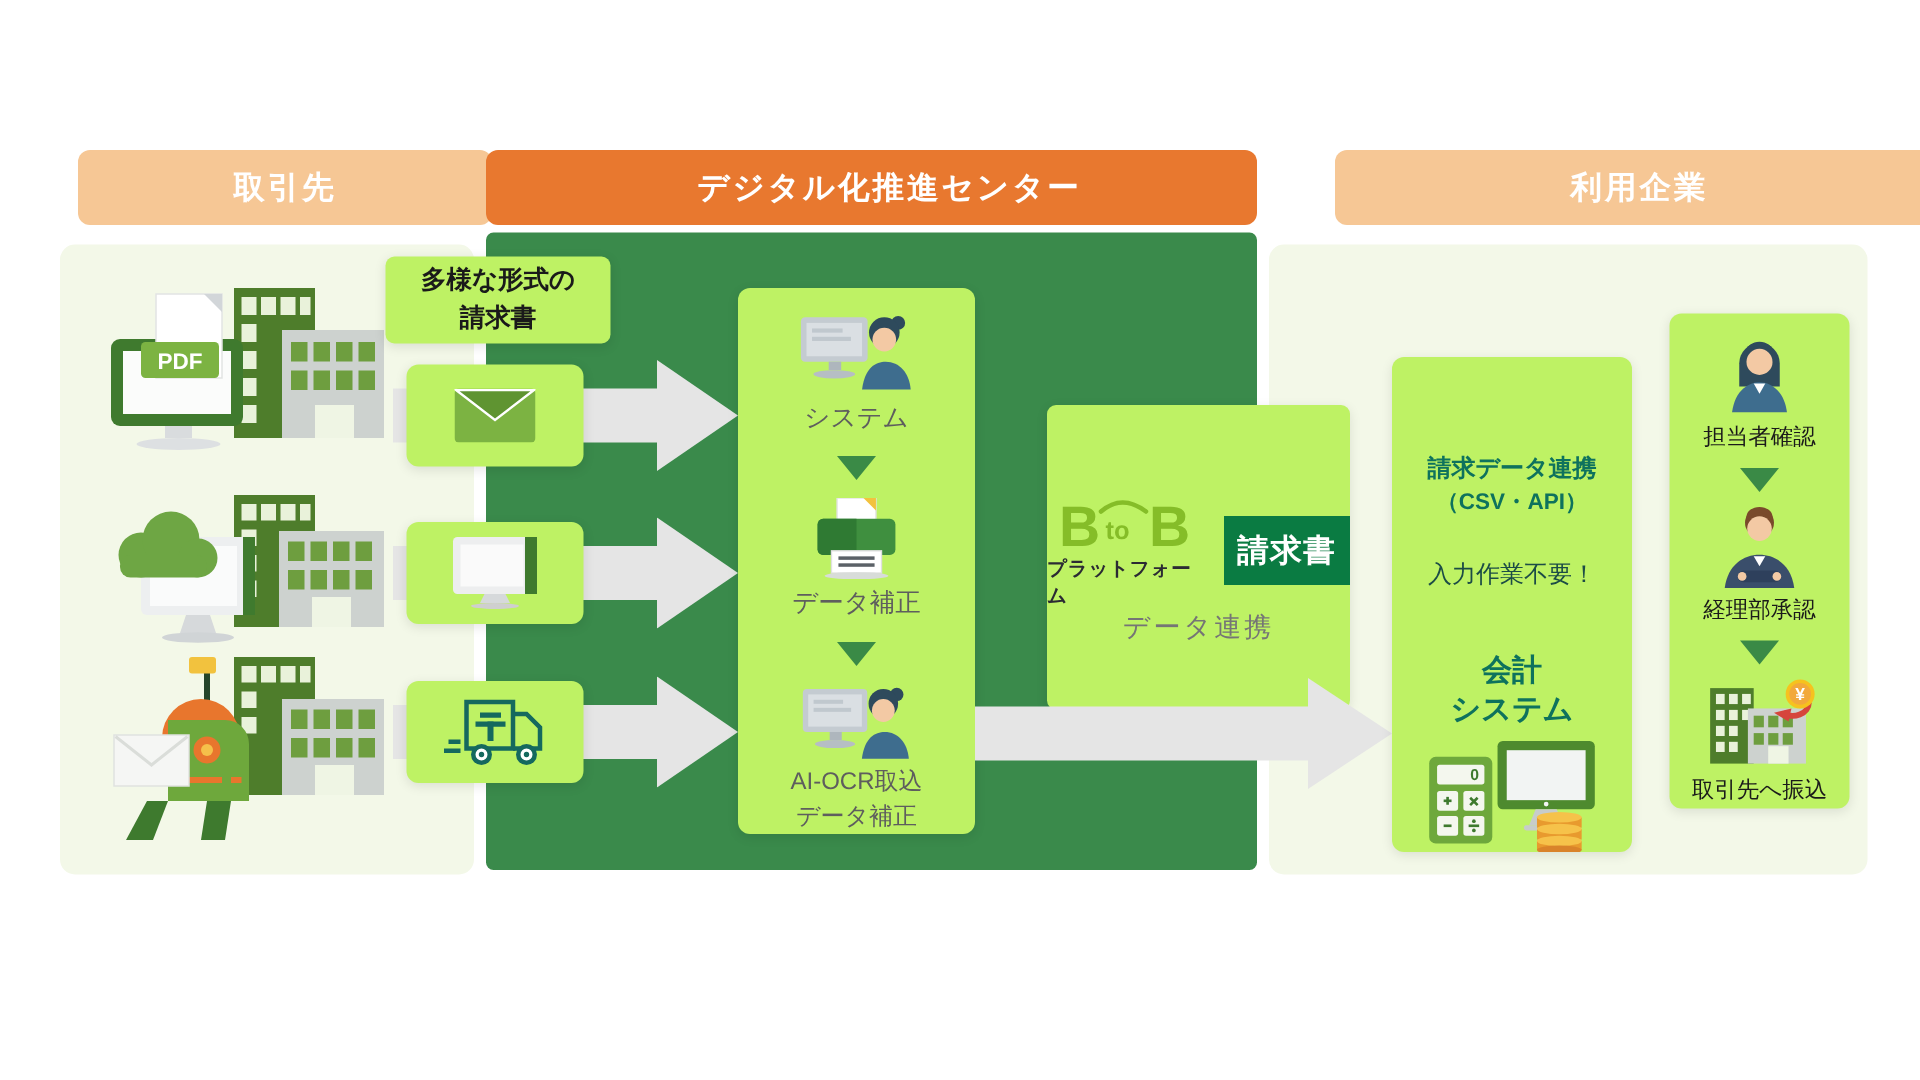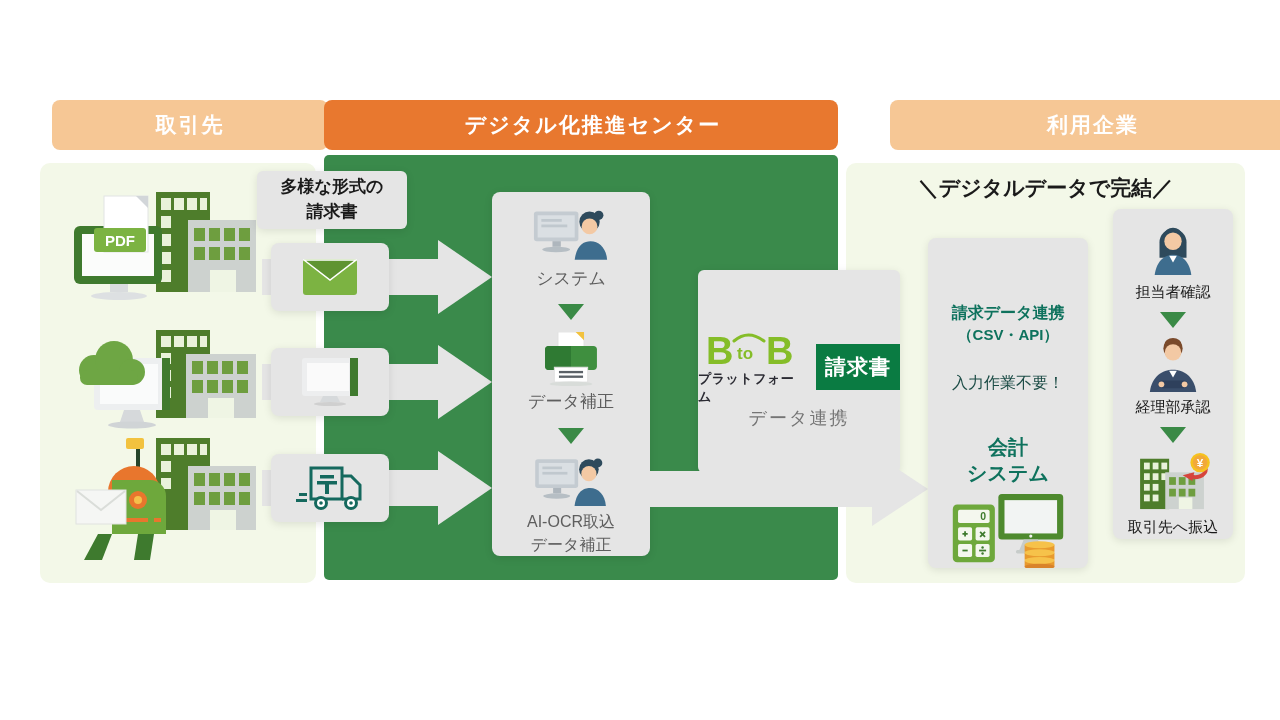--- a/index.html
+++ b/index.html
@@ -12,21 +12,21 @@
   .hdr { height:50px; border-radius:8px; display:flex; align-items:center; justify-content:center;
          color:#ffffff; font-weight:bold; font-size:21px; letter-spacing:2px; }
   .hdr-light { background:#F6C795; }
   .hdr-orange { background:#E8782F;padding-left:24px; }
 
   
   .panel-light { background:#F3F8E8; border-radius:10px; }
   .panel-dark  { background:#3A8A4B; border-radius:5px; }
 
   
-  .card { background:#e5e5e5; border-radius:8px; box-shadow:0 2px 8px rgba(0,0,0,.10); }
+  .card { background:#bef264; border-radius:8px; box-shadow:0 2px 8px rgba(0,0,0,.10); }
 
   .note-box { display:flex; align-items:center; justify-content:center; text-align:center;
               font-size:17px; font-weight:bold; color:#1A1A1A; line-height:1.45; white-space:pre-line;
               border-radius:6px; z-index:6; }
 
   .icon-box { display:flex; align-items:center; justify-content:center; border-radius:8px; z-index:4; }
   .arrow-svg { z-index:3; }
   .big-arrow { z-index:6; }
 
   .flow-card { display:flex; flex-direction:column; align-items:center; z-index:4; }
@@ -272,23 +272,20 @@
       <div class="b2b-badge">請求書</div>
     </div>
     <div class="b2b-caption">データ連携</div>
   </div>
 
   <svg class="abs big-arrow" style="left:650px; top:451px;" width="278" height="76" viewBox="0 0 278 76">
     <rect x="0" y="20" width="222" height="36" fill="#E5E5E5"></rect>
     <polygon points="222,1 278,38 222,75" fill="#E5E5E5"></polygon>
   </svg>
 
-  <div class="abs headline" style="left:846px; top:174px; width:399px;">
-    <span>＼デジタルデータで完結／</span>
-  </div>
 
   <div class="abs card flow-card" style="left:928px; top:223px; width:160px; height:330px; z-index:7;margin-top:15px;">
     <div class="teal-b" style="margin-top:64px;">請求データ連携</div>
     <div class="teal-b" style="font-size:15px;">（CSV・API）</div>
     <div class="teal-n" style="margin-top:28px;">入力作業不要！</div>
     <div class="system-t" style="margin-top:40px;">会計
 システム</div>
     <svg style="margin-top:8px;" width="134" height="84" viewBox="0 0 134 84">
       <rect x="56" y="0" width="74" height="52" rx="4" fill="#4E8A2E"></rect>
       <rect x="63" y="7" width="60" height="38" fill="#F2F4F3"></rect>

